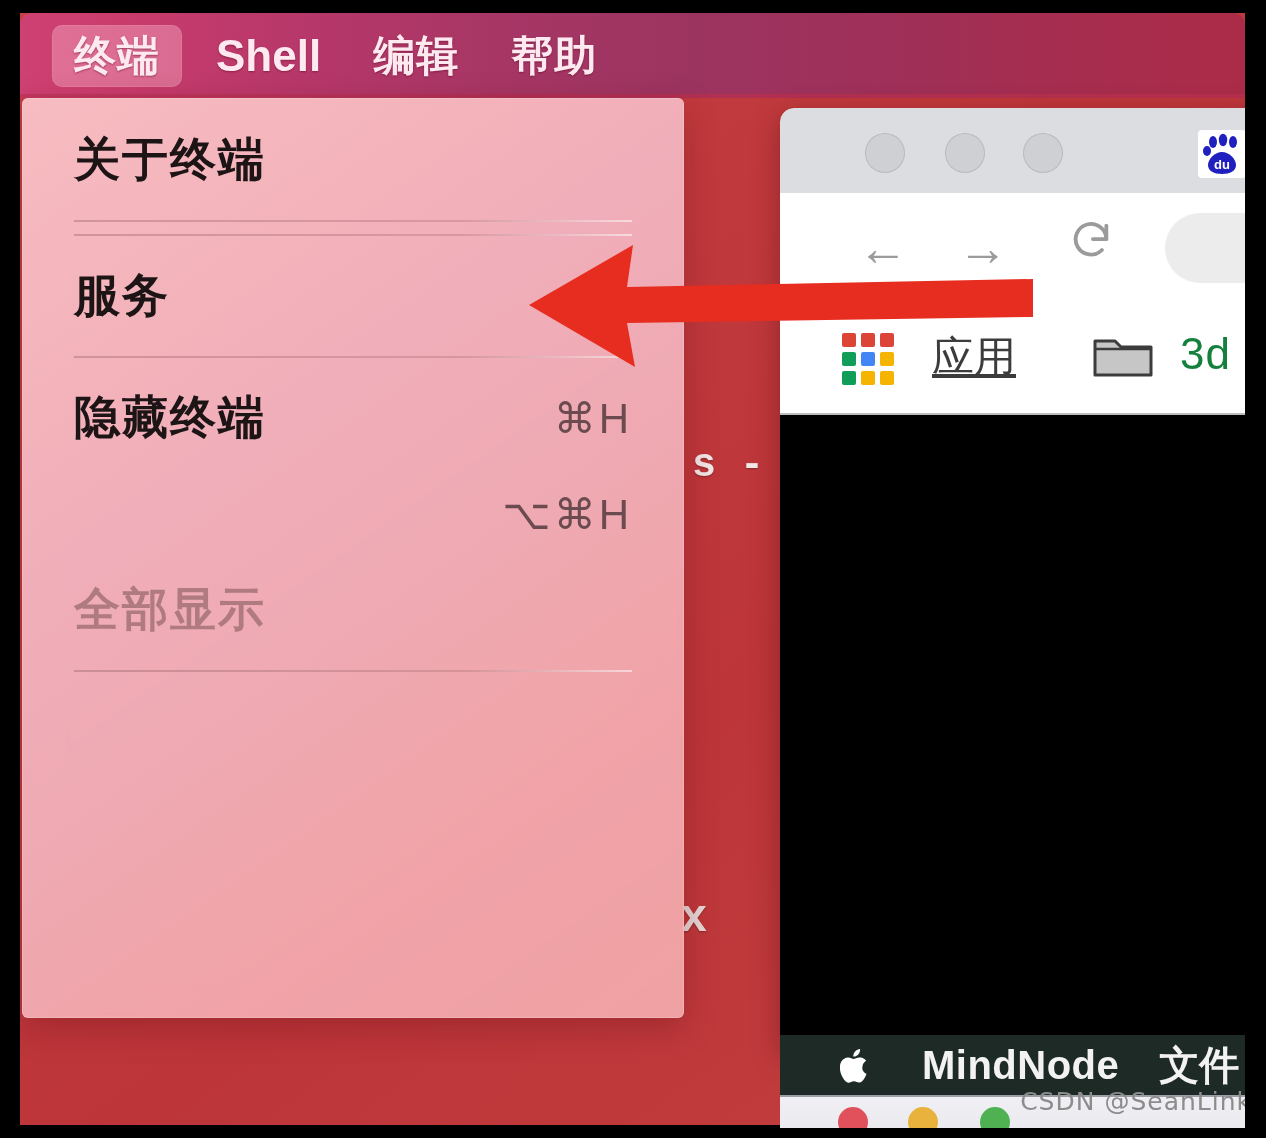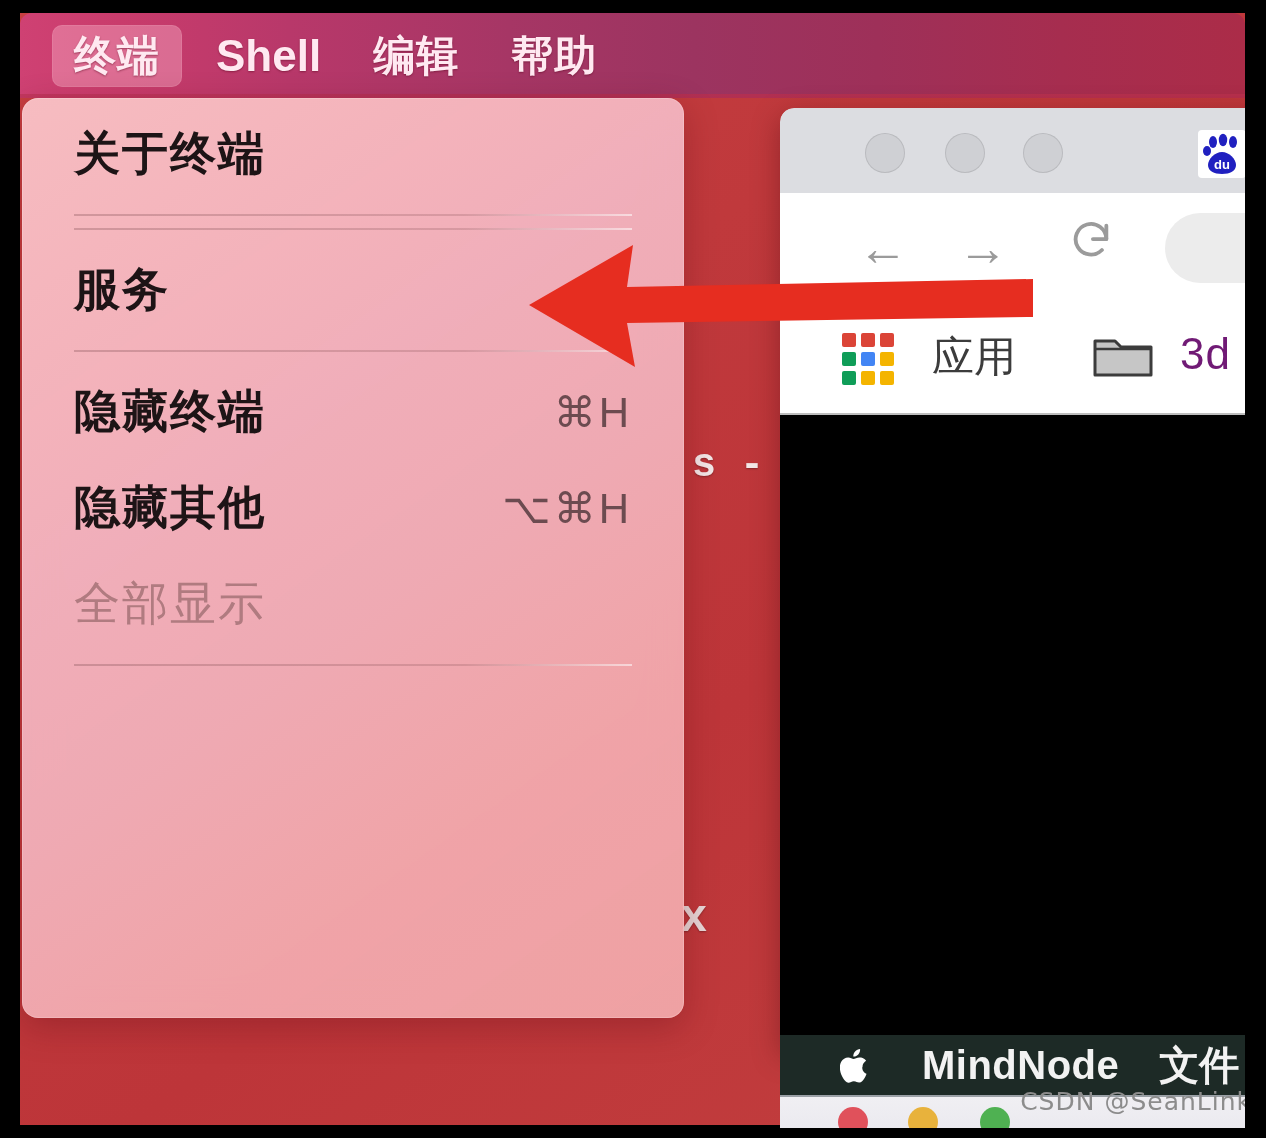--- a/index.html
+++ b/index.html
@@ -48,35 +48,35 @@
   #dropdown{
     position:absolute;left:2px;top:85px;width:662px;height:920px;z-index:6;
     background:
       linear-gradient(145deg,
         rgba(250,198,203,.93) 0%,
         rgba(248,190,198,.93) 18%,
         rgba(244,184,196,.92) 38%,
         rgba(242,178,188,.93) 55%,
         rgba(243,172,176,.93) 75%,
         rgba(242,168,170,.94) 100%);
-    border-radius:16px;
+    border-radius:6px;
     box-shadow:0 10px 34px rgba(90,10,20,.30), 0 0 0 1px rgba(255,255,255,.18) inset;
     backdrop-filter:blur(18px);
-    padding-top:8px;
+    padding-top:14px;
     box-sizing:border-box;
   }
   .mi{
     position:relative;height:96px;display:flex;align-items:center;
     padding:0 52px;box-sizing:border-box;
   }
   .mi .lbl{
     font-size:46px;font-weight:600;color:#1d1416;letter-spacing:2px;
     white-space:nowrap;
   }
-  .mi.disabled .lbl{color:#b07b80;font-weight:400;}
+  .mi.disabled .lbl{color:#b07b80;font-weight:700;}
   .mi .key{
     margin-left:auto;font-size:42px;color:#6c4b50;letter-spacing:3px;
     font-weight:500;
   }
   .mi .chev{
     margin-left:auto;font-size:46px;color:#1d1416;font-weight:800;
     line-height:1;transform:translateY(-2px);
   }
   .sep{height:2px;margin:12px 52px 12px 52px;
        background:linear-gradient(90deg,rgba(120,70,75,.30),rgba(120,70,75,.22) 70%,rgba(255,255,255,.55));}
@@ -109,23 +109,23 @@
     color:#9b9b9b;font-size:50px;line-height:62px;text-align:center;
   }
   #nav-back{left:72px;} #nav-fwd{left:172px;} #nav-reload{left:280px;font-size:46px;}
   #omnibox{
     position:absolute;left:385px;top:20px;width:200px;height:70px;
     background:#ececec;border-radius:35px;
   }
   #b-bookmarks{height:110px;background:#fff;position:relative;}
   #apps-grid{position:absolute;left:62px;top:30px;width:52px;height:52px;}
   .gd{position:absolute;width:14px;height:14px;border-radius:2px;}
-  #bm-apps{position:absolute;left:152px;top:26px;font-size:42px;color:#3c3c3c;font-weight:500;}
+  #bm-apps{position:absolute;left:152px;top:26px;font-size:42px;color:#3c3c3c;font-weight:500;text-decoration:underline;}
   #folder-ico{position:absolute;left:312px;top:28px;width:62px;height:48px;}
-  #bm-3d{position:absolute;left:400px;top:26px;font-size:44px;color:#701a75;font-weight:500;letter-spacing:1px;}
+  #bm-3d{position:absolute;left:400px;top:26px;font-size:44px;color:#15803d;font-weight:500;letter-spacing:1px;}
   #b-page{height:640px;background:#000;border-top:2px solid #bdbdbd;}
 
   
   #mindbar{
     position:absolute;left:760px;top:1022px;width:490px;height:60px;z-index:5;
     background:#1d2a26;display:flex;align-items:center;
   }
   #apple-logo{margin-left:60px;width:30px;height:34px;position:relative;}
   #mind-title{margin-left:52px;color:#f2f2f2;font-size:40px;font-weight:700;letter-spacing:.5px;}
   #mind-file{margin-left:40px;color:#f2f2f2;font-size:40px;font-weight:600;}
@@ -252,21 +252,20 @@
     </div>
 
     <div class="sep"></div>
 
     <div class="mi">
       <span class="lbl">隐藏终端</span>
       <span class="key">⌘H</span>
     </div>
 
     <div class="mi">
-      <span class="lbl">隐藏其他</span>
       <span class="key">⌥⌘H</span>
     </div>
 
     <div class="mi disabled">
       <span class="lbl">全部显示</span>
     </div>
 
     <div class="sep"></div>
 
   </div>

